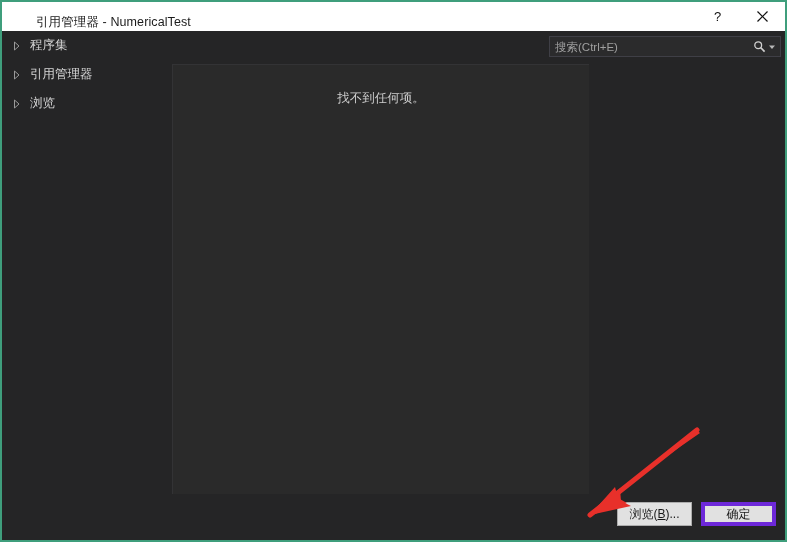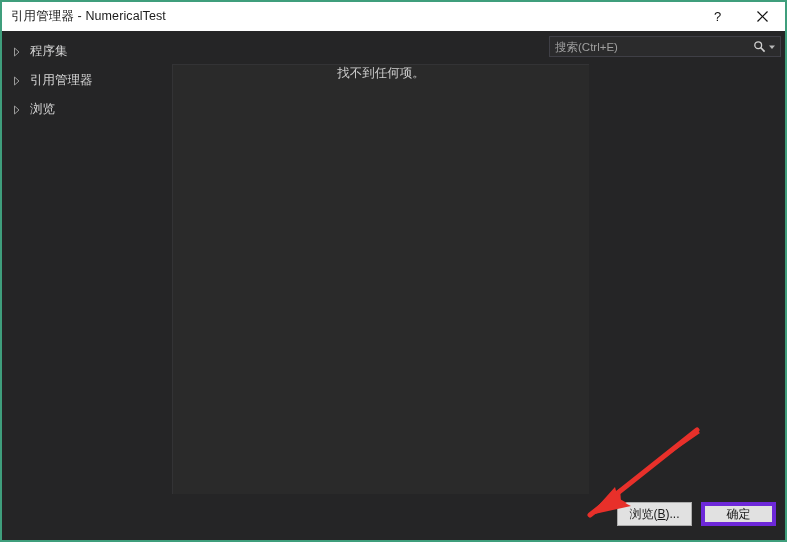--- a/index.html
+++ b/index.html
@@ -25,23 +25,24 @@
     display: flex;
     flex-direction: column;
   }
 
   
   .titlebar {
     height: 29px;
     flex: 0 0 29px;
     background: #ffffff;
     display: flex;
-    align-items: center;
+    align-items: flex-end;
     position: relative;
     box-sizing: border-box;
+    padding-left: 25px;
   }
   .title-text {
     font-size: 12.5px;
     color: #1b1b1b;
     padding-left: 9px;
     letter-spacing: 0.1px;
     white-space: nowrap;
   }
   .titlebar-buttons {
     position: absolute;
@@ -70,21 +71,20 @@
   }
 
   
   .sidebar {
     position: absolute;
     left: 0;
     top: 0;
     width: 170px;
     bottom: 0;
     background: #252526;
-    padding-top: 6px;
     box-sizing: border-box;
   }
   .nav-item {
     height: 29px;
     display: flex;
     align-items: center;
     padding-left: 8px;
     cursor: default;
     box-sizing: border-box;
   }
@@ -146,20 +146,21 @@
     height: 435px;
     box-sizing: border-box;
     background: #2a2a2a;
     border-top: 1px solid #333335;
     border-left: 1px solid #333335;
   }
   .empty-msg {
     text-align: center;
     color: #cfcfcf;
     font-size: 12.5px;
+    margin-top: 25px;
   }
 
   
   .detail-pane {
     position: absolute;
     left: 587px;
     top: 33px;
     right: 0;
     height: 435px;
     background: #252526;

